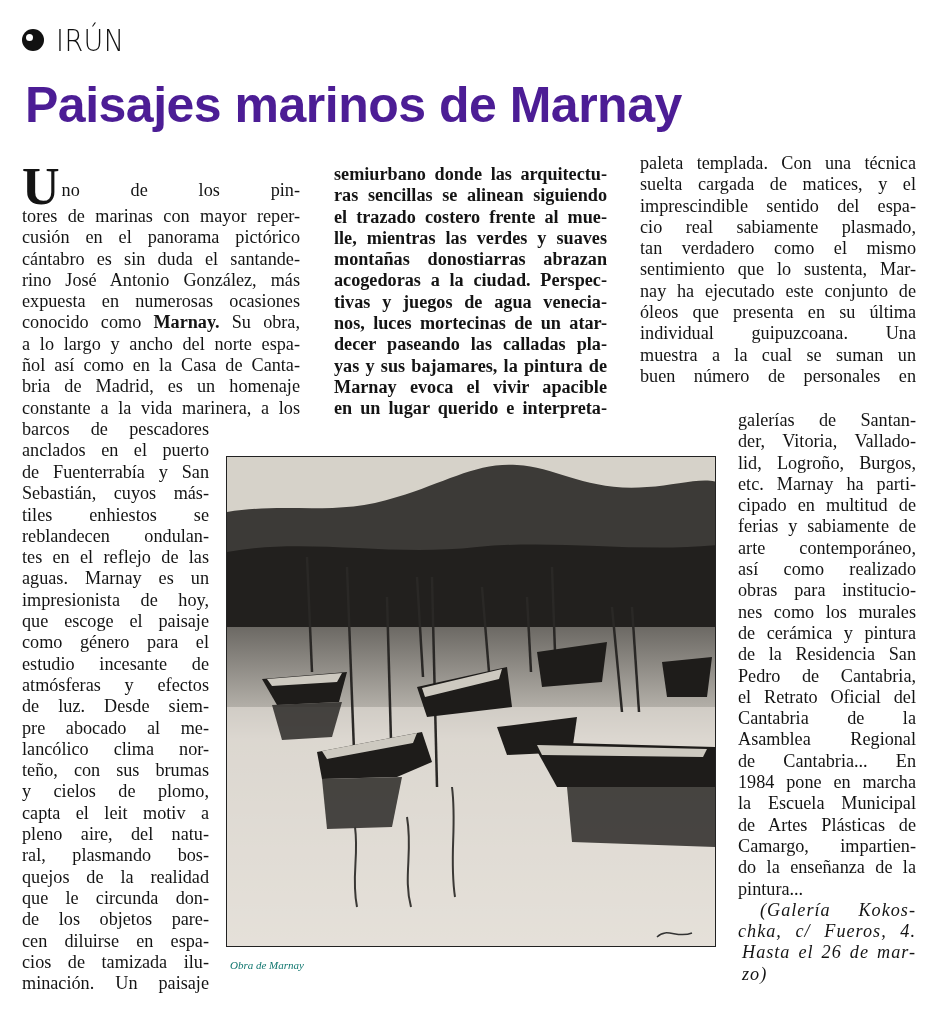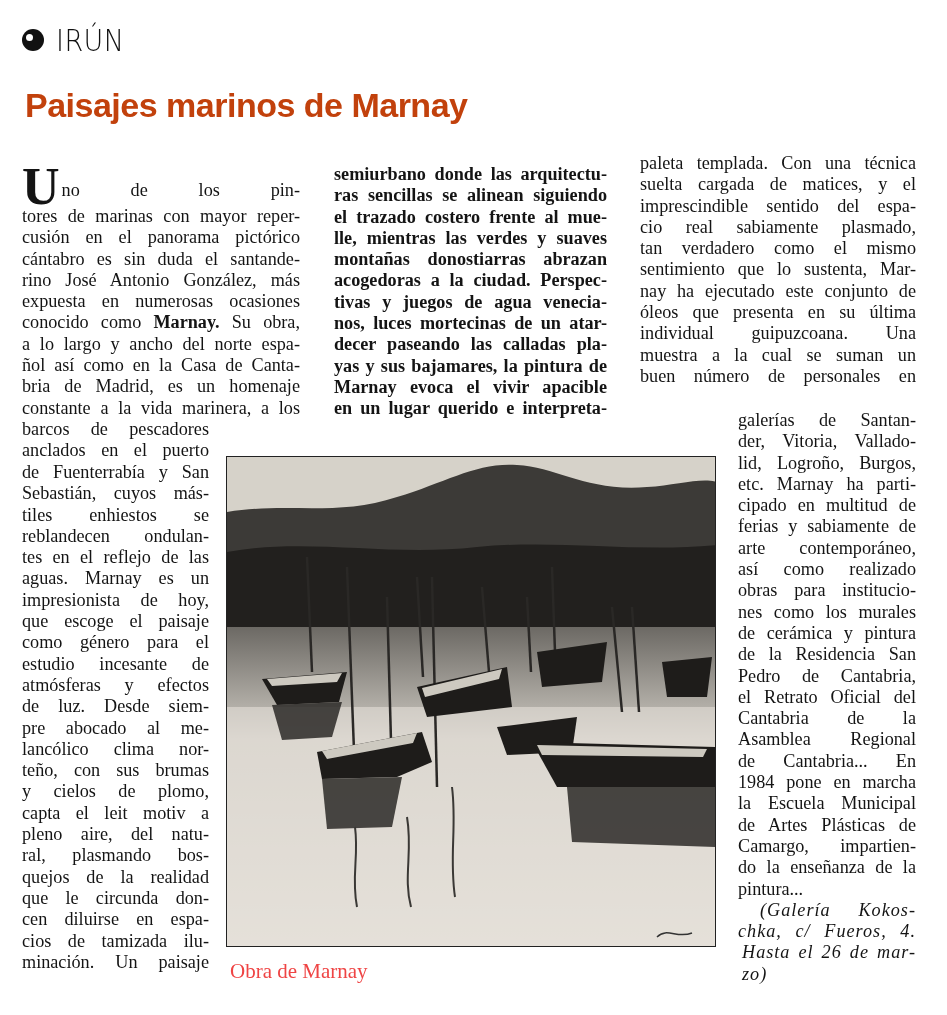--- a/index.html
+++ b/index.html
@@ -1,33 +1,33 @@
 <!DOCTYPE html>
 <html><head>
 <meta charset="utf-8">
 <style>
   html, body { margin: 0; padding: 0; background: #ffffff; }
   body { width: 947px; height: 1015px; position: relative; overflow: hidden; font-family: "Liberation Serif", serif; color: #111; }
   .section { position: absolute; left: 22px; top: 22px; height: 36px; display: flex; align-items: center; }
   .section .bullet { width: 22px; height: 22px; border-radius: 50%; background: #111; position: relative; margin-right: 12px; }
   .section .bullet::after { content: ""; position: absolute; left: 4px; top: 5px; width: 7px; height: 7px; border-radius: 50%; background: #fff; }
   .section .label { font-family: "DejaVu Sans", sans-serif; font-size: 30px; font-weight: 300; letter-spacing: 0.5px; color: #111; transform: scaleX(0.9); transform-origin: left; }
-  .headline { position: absolute; left: 25px; top: 75px; font-family: "Liberation Sans", sans-serif; font-weight: bold; font-size: 34px; line-height: 60px; color: #c2410c; letter-spacing: -0.5px; white-space: nowrap; }
+  .headline { position: absolute; left: 25px; top: 75px; font-family: "Liberation Sans", sans-serif; font-weight: bold; font-size: 50px; line-height: 60px; color: #4c1d95; letter-spacing: -0.5px; white-space: nowrap; }
   .col { position: absolute; font-size: 18.2px; line-height: 21.3px; color: #141414; }
   .col .ln { display: block; white-space: nowrap; text-align: justify; text-align-last: justify; height: 21.3px; overflow: visible; }
   .col .ln.last { text-align-last: left; }
   .dropcap { float: left; font-family: "Liberation Serif", serif; font-weight: bold; font-size: 52px; line-height: 38px; margin-top: 4px; margin-right: 2px; }
   .c1 { left: 22px; top: 164px; width: 278px; }
   .c1b { left: 22px; top: 441px; width: 187px; }
   .c2 { left: 334px; top: 164px; width: 273px; font-weight: bold; }
   .c3 { left: 640px; top: 153px; width: 276px; }
   .c3b { left: 738px; top: 410px; width: 178px; }
   .credit { font-style: italic; letter-spacing: 1px; }
   .photo { position: absolute; left: 226px; top: 456px; width: 490px; height: 491px; border: 1px solid #222; box-sizing: border-box; overflow: hidden; background: #d9d6cf; }
-  .caption { position: absolute; left: 230px; top: 959px; font-size: 21px; color: #ef4444; }
+  .caption { position: absolute; left: 230px; top: 959px; font-style: italic; font-size: 11px; color: #0f766e; }
   .bold { font-weight: bold; }
 </style>
 </head>
 <body>
 
 <div class="section">
   <span class="bullet"></span>
   <span class="label">IRÚN</span>
 </div>
 
@@ -65,20 +65,21 @@
   <span class="ln">de luz. Desde siem-</span>
   <span class="ln">pre abocado al me-</span>
   <span class="ln">lancólico clima nor-</span>
   <span class="ln">teño, con sus brumas</span>
   <span class="ln">y cielos de plomo,</span>
   <span class="ln">capta el leit motiv a</span>
   <span class="ln">pleno aire, del natu-</span>
   <span class="ln">ral, plasmando bos-</span>
   <span class="ln">quejos de la realidad</span>
   <span class="ln">que le circunda don-</span>
+  <span class="ln">de los objetos pare-</span>
   <span class="ln">cen diluirse en espa-</span>
   <span class="ln">cios de tamizada ilu-</span>
   <span class="ln">minación. Un paisaje</span>
 </div>
 
 <div class="col c2">
   <span class="ln">semiurbano donde las arquitectu-</span>
   <span class="ln">ras sencillas se alinean siguiendo</span>
   <span class="ln">el trazado costero frente al mue-</span>
   <span class="ln">lle, mientras las verdes y suaves</span>

